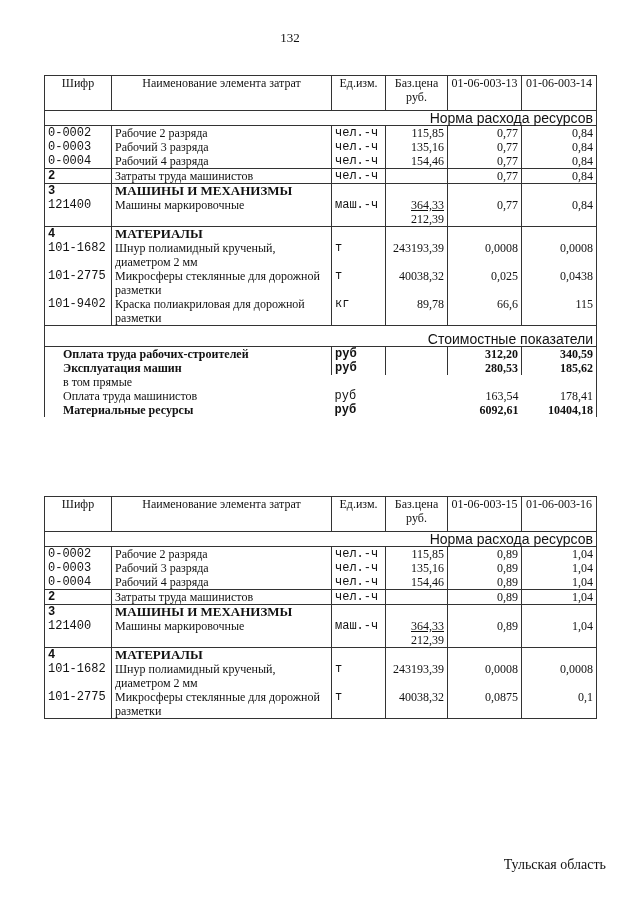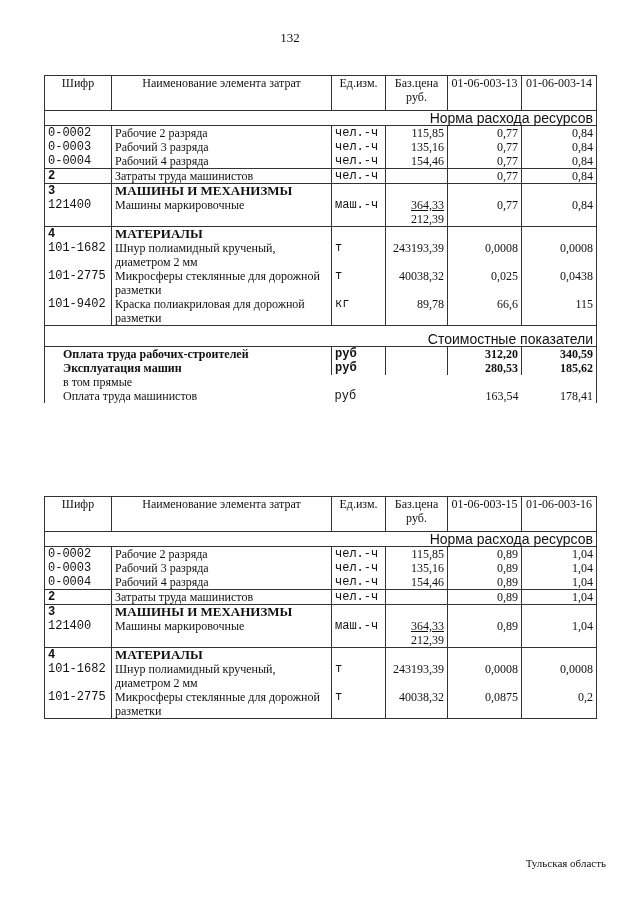--- a/index.html
+++ b/index.html
@@ -12,21 +12,21 @@
   .vl { border-left:1px solid #333; }
   .vr { border-right:1px solid #333; }
   .bb { border-bottom:1px solid #333; }
   .sub { font-family:"Liberation Sans", sans-serif; font-size:14px; text-align:right; line-height:12px; }
   .c { text-align:left;font-family:Liberation Mono, monospace; }
   .r { text-align:right; }
   .b { font-weight:bold !important; }
   .u { text-decoration:underline; }
   .sum td { line-height:17px; }
   .ind { padding-left:18px !important;margin-top:12px; }
-  .footer { position:absolute; top:857px; right:34px; font-size:11px; }
+  .footer { position:absolute; top:857px; right:34px; font-size:14px; }
 </style>
 </head>
 <body>
 
 <div class="page-num">132</div>
 
 <table class="cost" style="top:75px;">
   <colgroup>
       <col style="width:67px">
       <col style="width:220px">
@@ -147,20 +147,27 @@
   <tr class="sum">
     <td colspan="6" class="vl vr ind">в том прямые</td>
   </tr>
   <tr class="sum">
     <td colspan="2" class="vl ind">Оплата труда машинистов</td>
     <td class="c">руб</td>
     <td></td>
     <td class="r">163,54</td>
     <td class="r vr">178,41</td>
   </tr>
+  <tr class="sum">
+    <td colspan="2" class="vl b ind">Материальные ресурсы</td>
+    <td class="c b">руб</td>
+    <td></td>
+    <td class="r b">6092,61</td>
+    <td class="r vr b">10404,18</td>
+  </tr>
 </tbody>
   </table>
 
 <table class="cost" style="top:496px;">
   <colgroup>
       <col style="width:67px">
       <col style="width:220px">
       <col style="width:54px">
       <col style="width:62px">
       <col style="width:74px">
@@ -241,18 +248,18 @@
     <td class="r vl">243193,39</td>
     <td class="r vl">0,0008</td>
     <td class="r vl vr">0,0008</td>
   </tr>
   <tr>
     <td class="c vl bb">101-2775</td>
     <td class="vl bb">Микросферы стеклянные для дорожной разметки</td>
     <td class="c vl bb">т</td>
     <td class="r vl bb">40038,32</td>
     <td class="r vl bb">0,0875</td>
-    <td class="r vl vr bb">0,2</td>
+    <td class="r vl vr bb">0,1</td>
   </tr>
 </tbody>
   </table>
 
 <div class="footer">Тульская область</div>
 
 </body></html>

